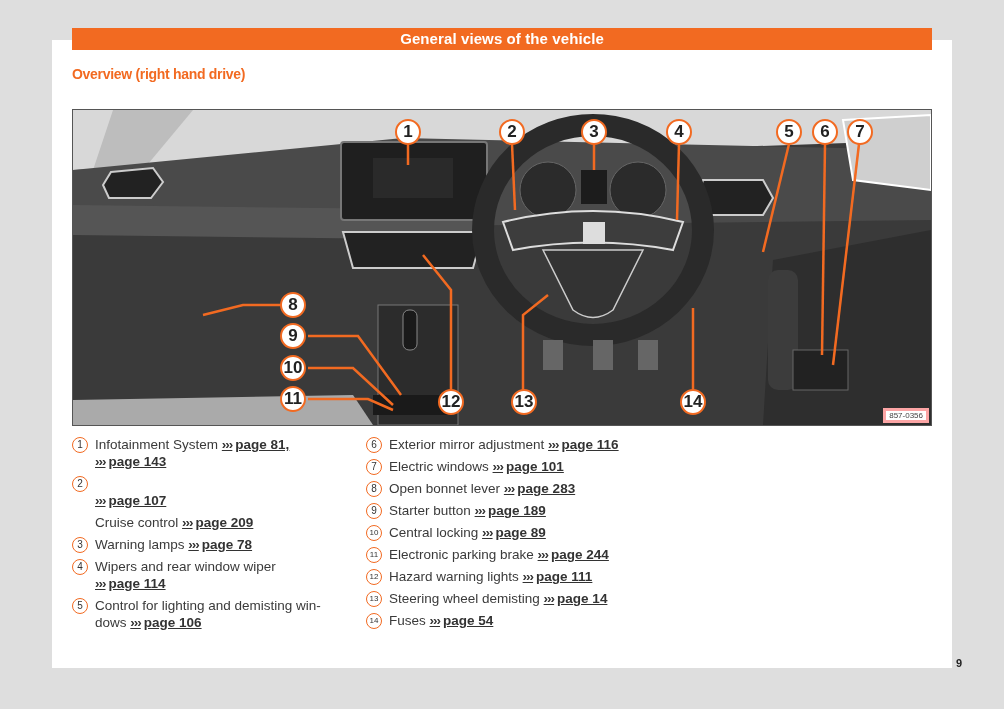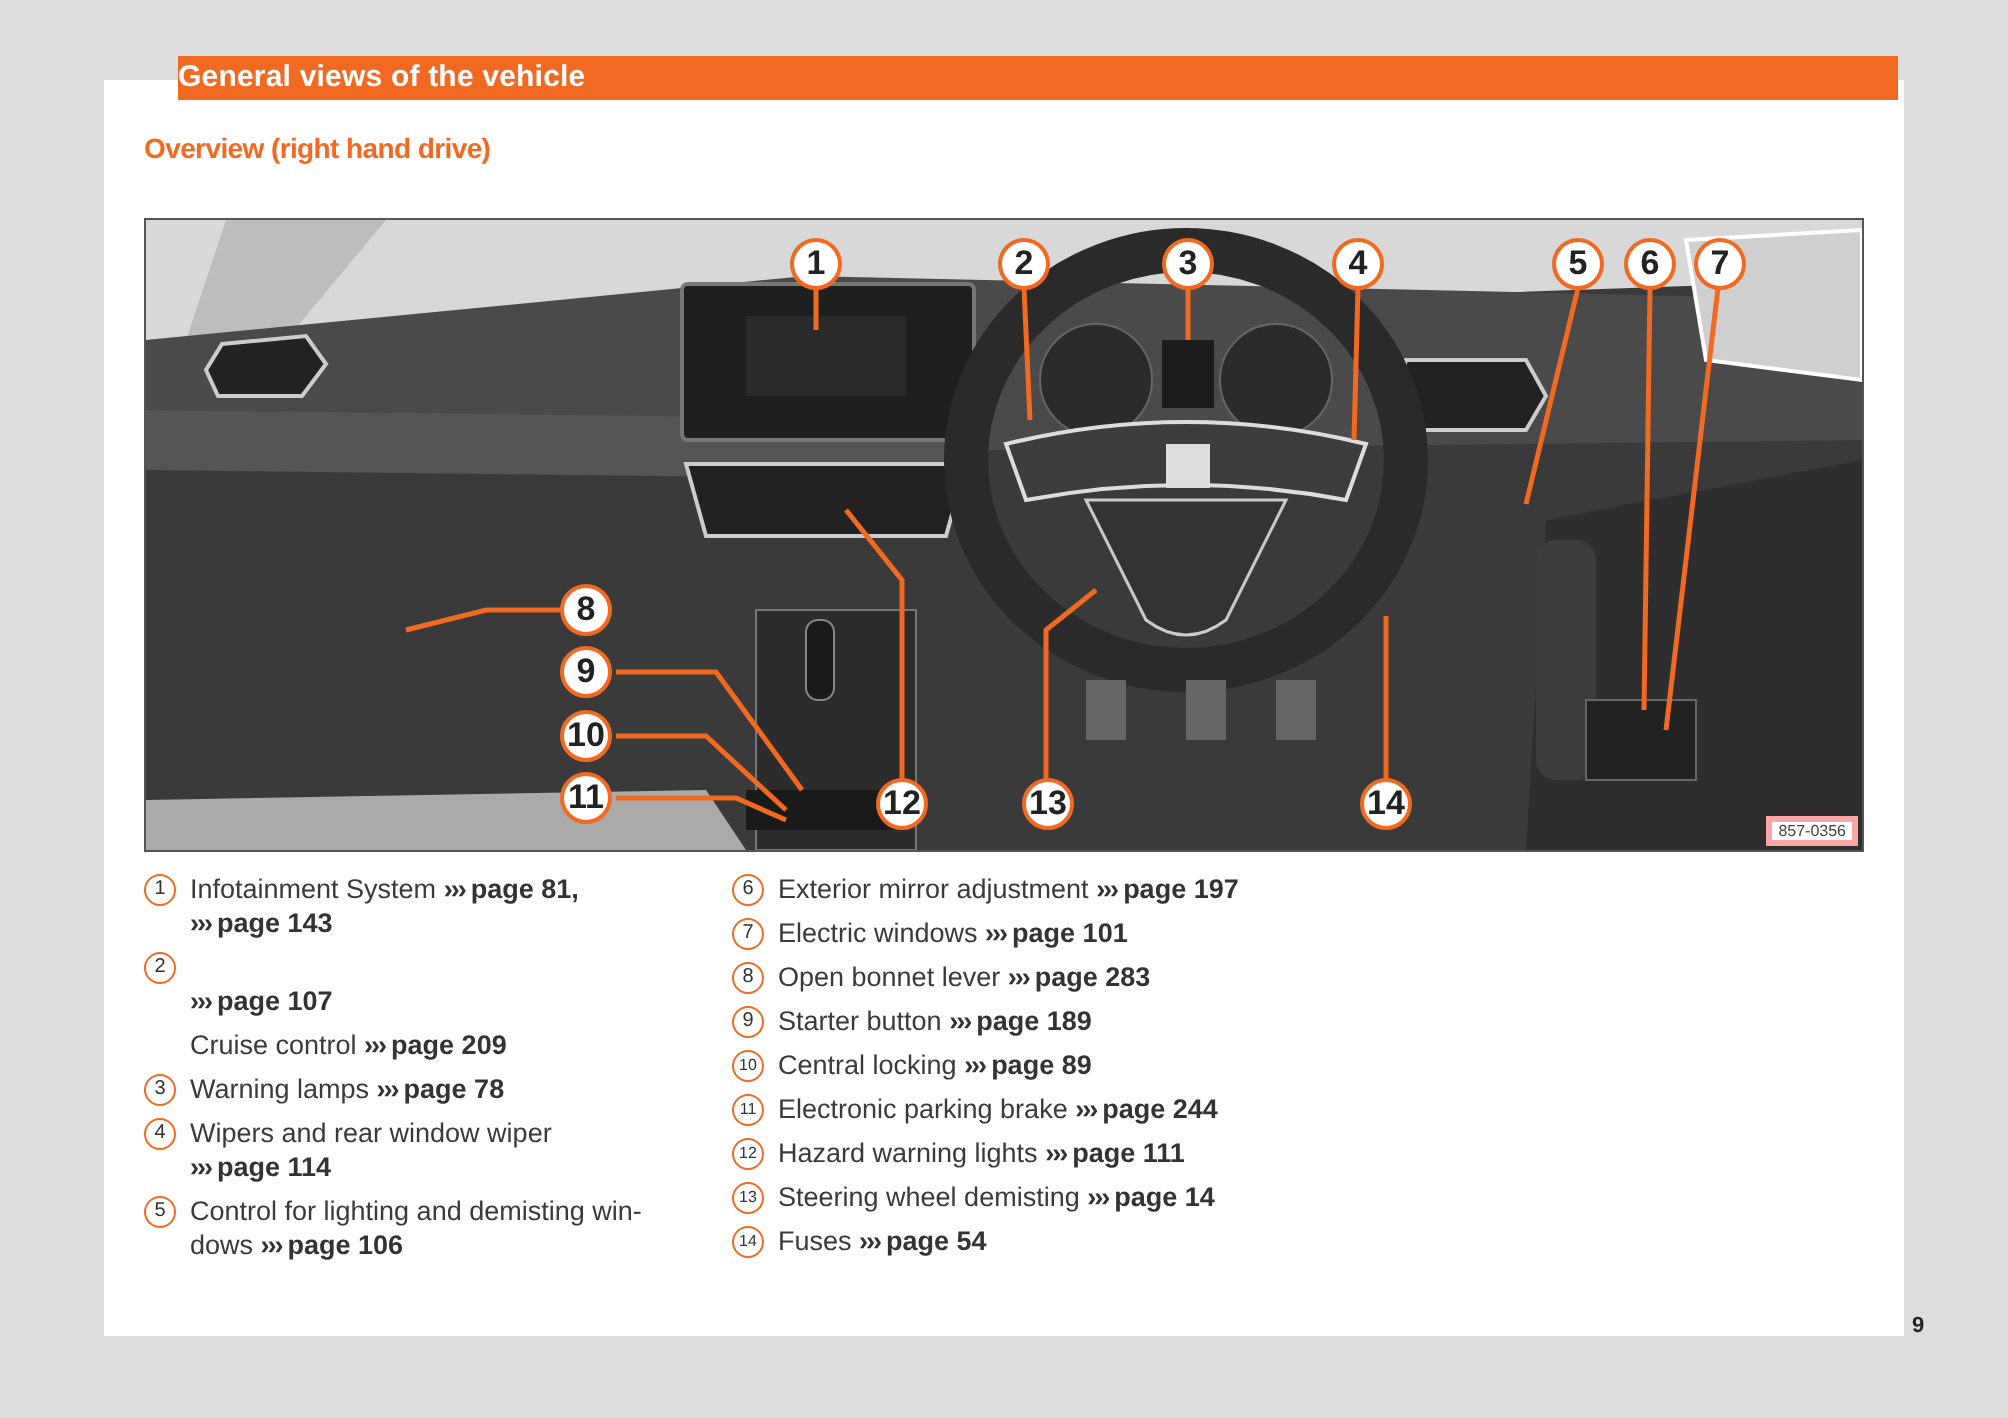--- a/index.html
+++ b/index.html
@@ -1,31 +1,31 @@
 <!DOCTYPE html>
 <html><head>
 <meta charset="utf-8">
 <style>
   html,body{margin:0;padding:0;}
   body{width:1004px;height:709px;background:#dedede;position:relative;overflow:hidden;font-family:"Liberation Sans",sans-serif;color:#3a3a3a;}
   .sheet{position:absolute;left:52px;top:40px;width:900px;height:628px;background:#fff;}
-  .banner{position:absolute;left:89px;top:28px;width:860px;height:22px;background:#f26a21;color:#fff;font-size:15px;font-weight:bold;text-align:left;line-height:22px;letter-spacing:0.1px;}
+  .banner{position:absolute;left:72px;top:28px;width:860px;height:22px;background:#f26a21;color:#fff;font-size:15px;font-weight:bold;text-align:center;line-height:22px;letter-spacing:0.1px;}
   .title{position:absolute;left:72px;top:66px;font-size:14px;font-weight:bold;color:#f26a21;letter-spacing:-0.3px;}
   .photo{position:absolute;left:72px;top:109px;width:858px;height:315px;border:1px solid #555;background:#3c3c3c;overflow:hidden;}
   .photo svg{position:absolute;left:0;top:0;}
   .fig-id{position:absolute;right:2px;bottom:2px;background:#fff;color:#444;font-size:8px;padding:0 3px;border:3px solid #fca5a5;}
   .callout{position:absolute;width:26px;height:26px;border-radius:50%;background:#fff;border:2.5px solid #f26a21;box-sizing:border-box;color:#222;font-weight:bold;font-size:17px;text-align:center;line-height:21px;}
   .legend{position:absolute;top:436px;font-size:13.5px;line-height:17px;color:#3a3a3a;}
   .legend.col1{left:72px;width:270px;}
   .legend.col2{left:366px;width:300px;}
   .item{position:relative;padding-left:23px;margin-bottom:5px;}
   .item .num{position:absolute;left:0;top:1px;width:14px;height:14px;border:1.3px solid #f26a21;border-radius:50%;font-size:10px;line-height:14px;text-align:center;color:#333;box-sizing:content-box;}
   .item .num.small{font-size:8px;}
   .sub{padding-left:23px;margin-bottom:5px;}
-  .ref{font-weight:bold;color:#333;}
+  .ref{font-weight:bold;color:#333;text-decoration:underline;}
   .arrows{font-weight:bold;letter-spacing:-1px;margin-right:3px;}
   .pagenum{position:absolute;left:956px;top:657px;font-size:11px;font-weight:bold;color:#222;}
 </style>
 </head>
 <body>
 
 <div class="sheet"></div>
 
 <div class="banner">General views of the vehicle</div>
 <div class="title">Overview (right hand drive)</div>
@@ -139,21 +139,21 @@
     <span>Control for lighting and demisting win-</span><br>
     <span>dows</span>
     <span class="ref"><span class="arrows">›››</span><span>page 106</span></span>
   </div>
 </div>
 
 <div class="legend col2">
   <div class="item">
     <span class="num">6</span>
     <span>Exterior mirror adjustment</span>
-    <span class="ref"><span class="arrows">›››</span><span>page 197</span></span>
+    <span class="ref"><span class="arrows">›››</span><span>page 116</span></span>
   </div>
   <div class="item">
     <span class="num">7</span>
     <span>Electric windows</span>
     <span class="ref"><span class="arrows">›››</span><span>page 101</span></span>
   </div>
   <div class="item">
     <span class="num">8</span>
     <span>Open bonnet lever</span>
     <span class="ref"><span class="arrows">›››</span><span>page 283</span></span>

